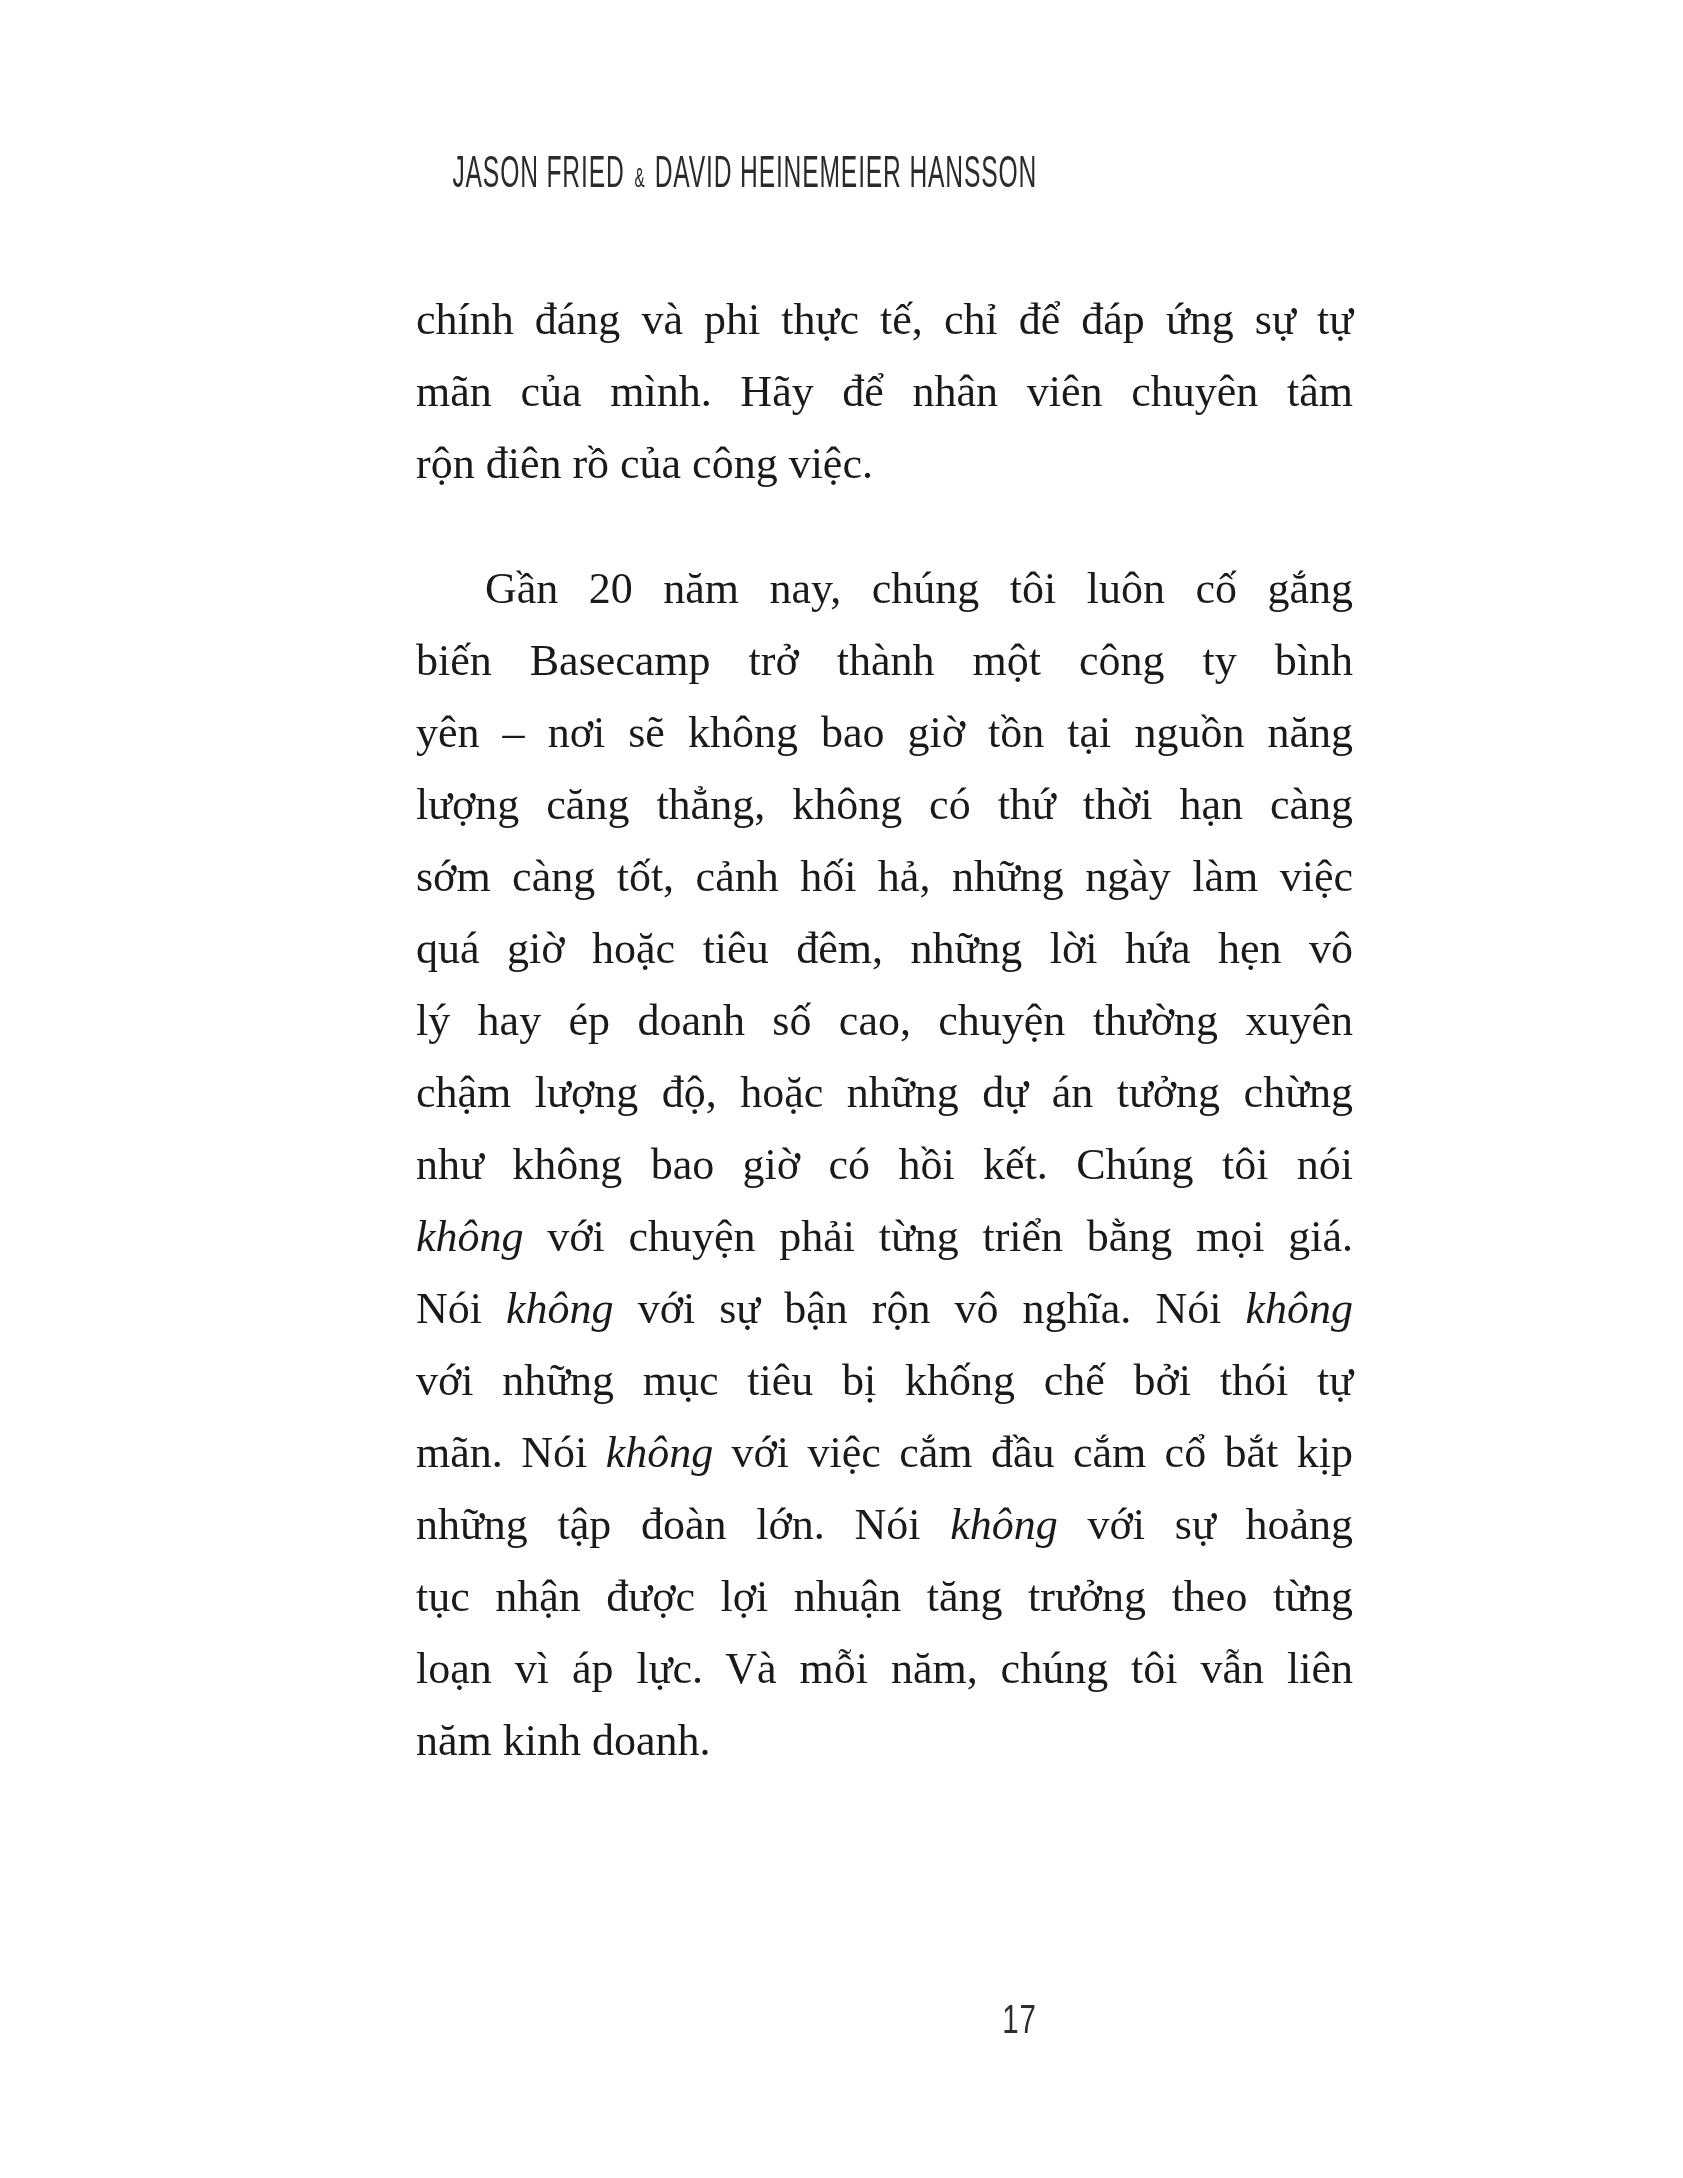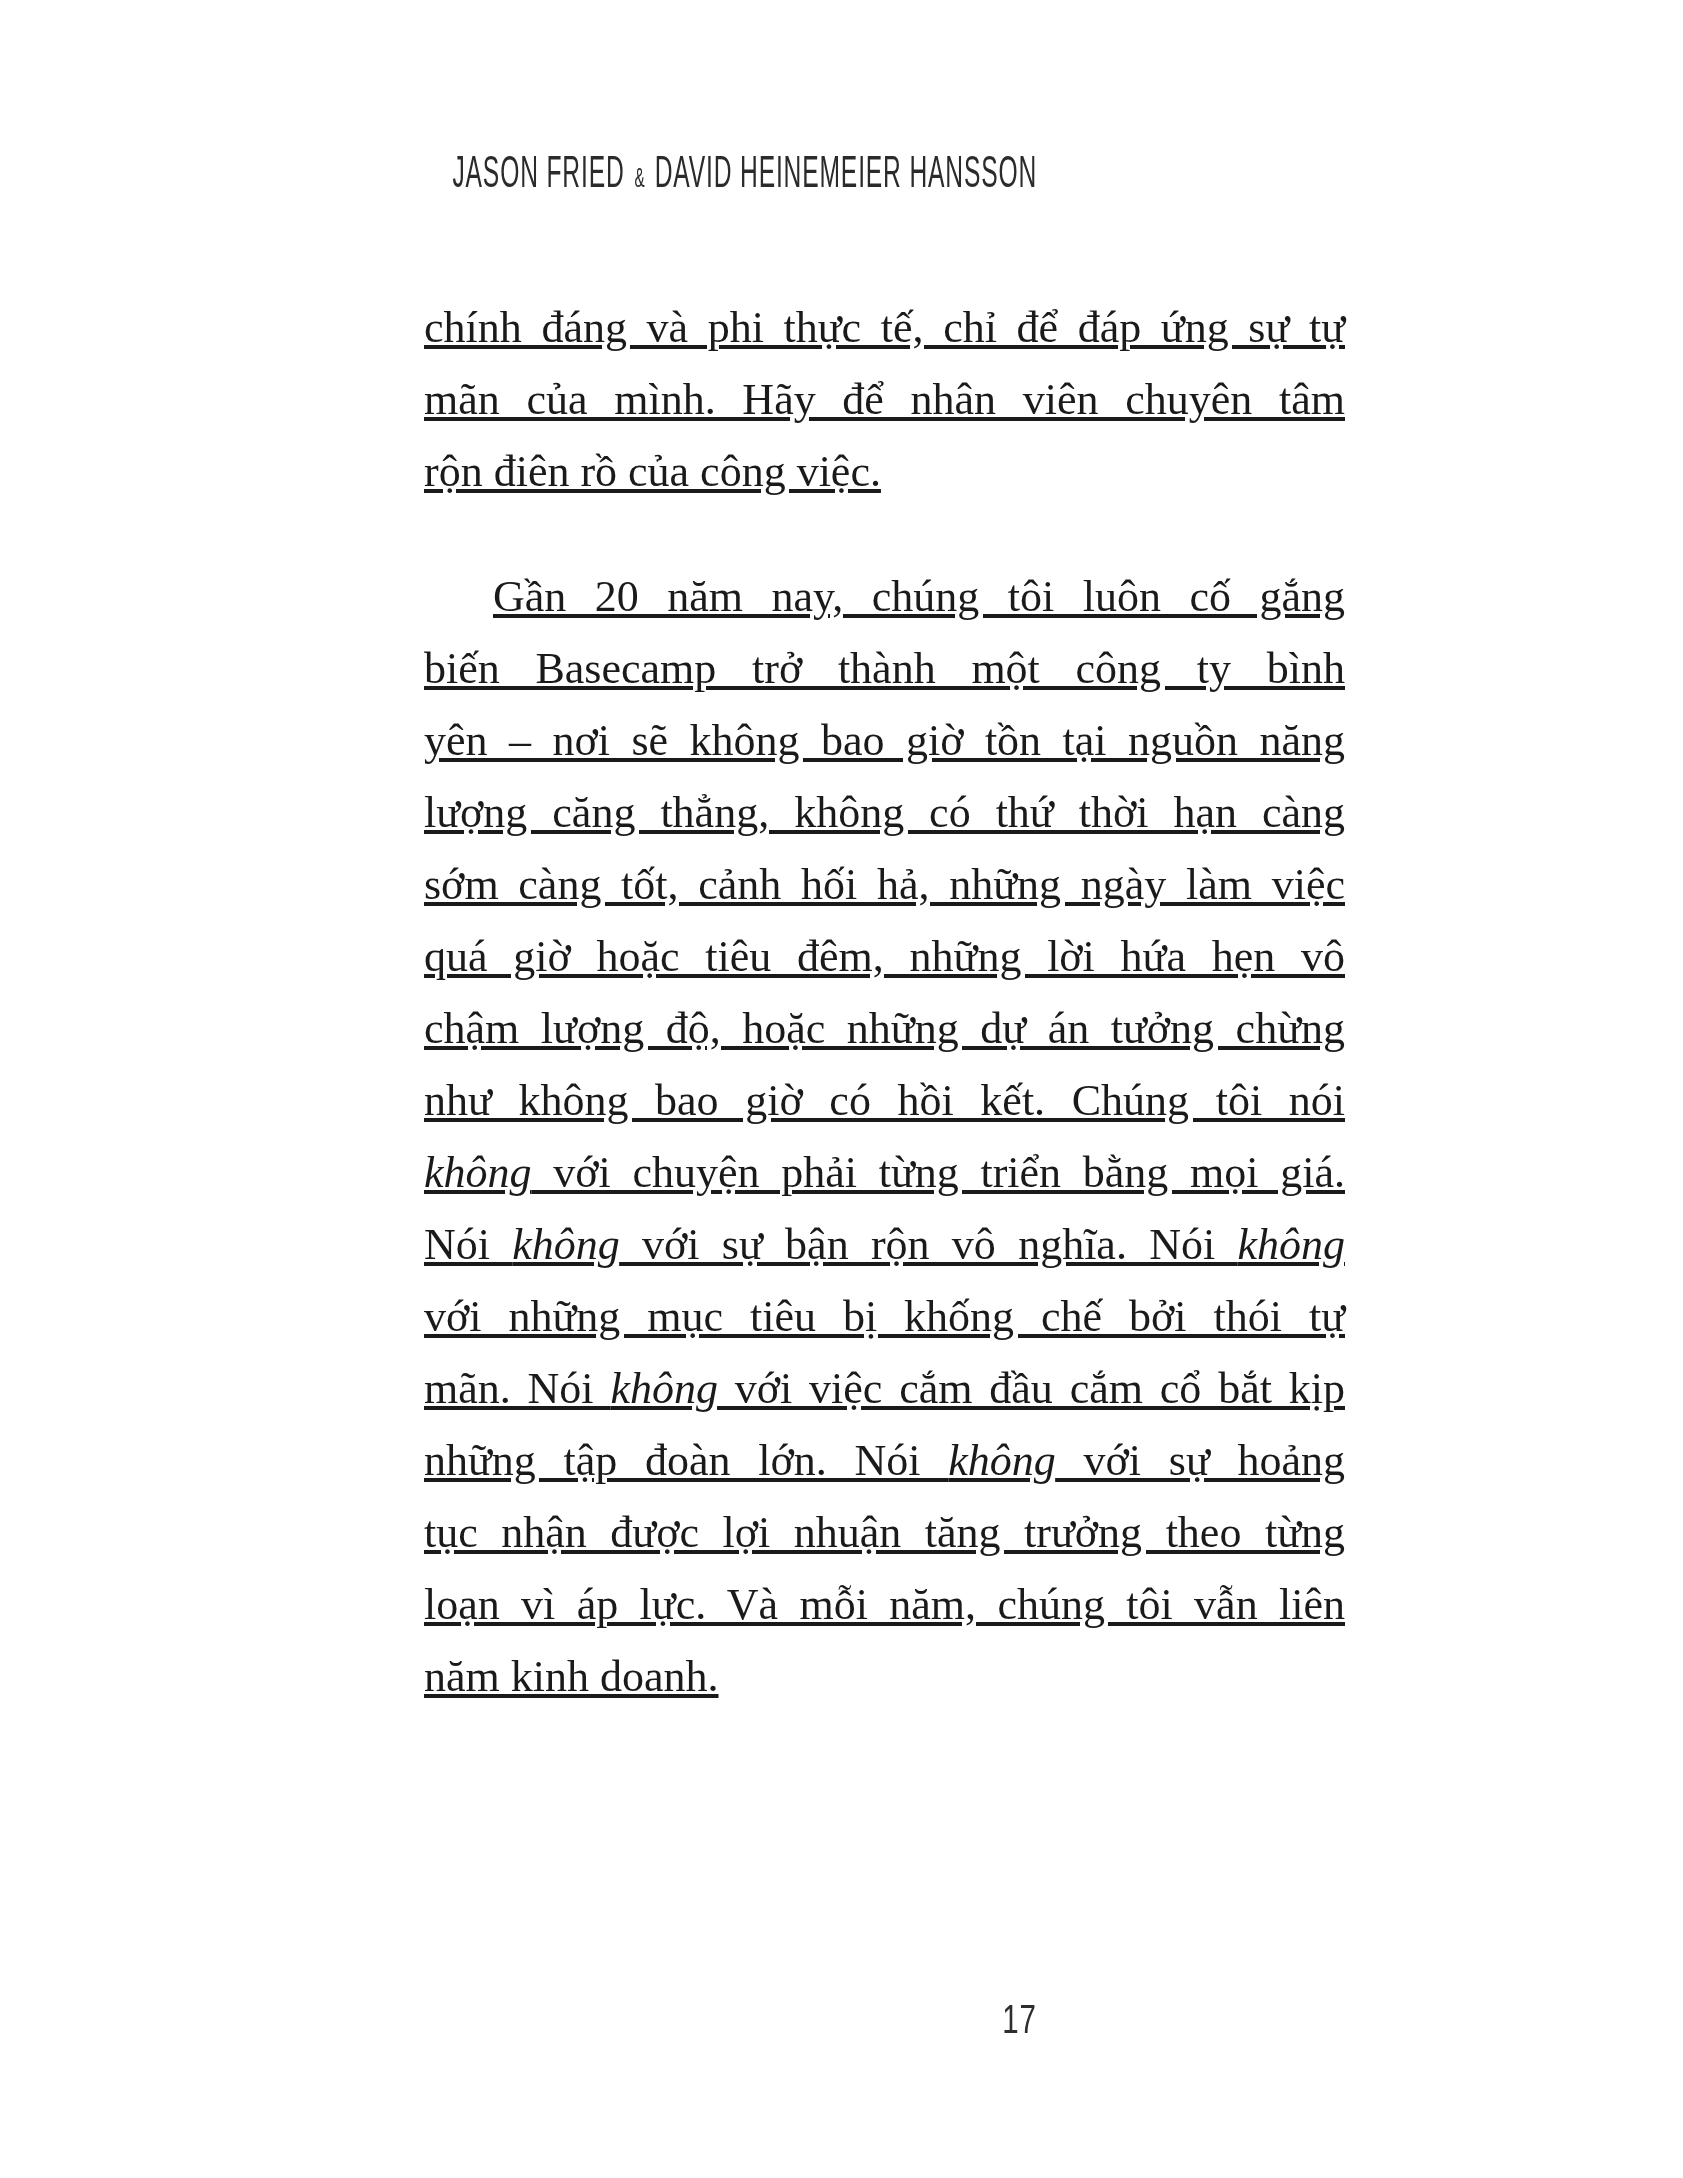--- a/index.html
+++ b/index.html
@@ -39,21 +39,21 @@
   }
   
   .body-text{
     position:absolute;
     left:416px;
     top:284px;
     width:937px;
     color:var(--ink);
     font-size:44px;
   }
-  .paragraph{margin:8px;text-decoration:underline;}
+  .paragraph{margin:0;}
   .paragraph + .paragraph{margin-top:53px;}
   .line{
     line-height:72px;
     text-align:justify;
     text-align-last:justify;
     white-space:normal;
   }
   .line.last{
     text-align-last:left;
   }
@@ -93,20 +93,21 @@
         <div class="line"><span>mãn của mình. Hãy để nhân viên chuyên tâm</span></div>
         <div class="line last"><span>rộn điên rồ của công việc.</span></div>
       </div>
       <div class="paragraph">
         <div class="line indent"><span>Gần 20 năm nay, chúng tôi luôn cố gắng</span></div>
         <div class="line"><span>biến Basecamp trở thành một công ty bình</span></div>
         <div class="line"><span>yên – nơi sẽ không bao giờ tồn tại nguồn năng</span></div>
         <div class="line"><span>lượng căng thẳng, không có thứ thời hạn càng</span></div>
         <div class="line"><span>sớm càng tốt, cảnh hối hả, những ngày làm việc</span></div>
         <div class="line"><span>quá giờ hoặc tiêu đêm, những lời hứa hẹn vô</span></div>
+        <div class="line"><span>lý hay ép doanh số cao, chuyện thường xuyên</span></div>
         <div class="line"><span>chậm lượng độ, hoặc những dự án tưởng chừng</span></div>
         <div class="line"><span>như không bao giờ có hồi kết. Chúng tôi nói</span></div>
         <div class="line"><span class="italic">không</span><span> với chuyện phải từng triển bằng mọi giá.</span></div>
         <div class="line"><span>Nói </span><span class="italic">không</span><span> với sự bận rộn vô nghĩa. Nói </span><span class="italic">không</span></div>
         <div class="line"><span>với những mục tiêu bị khống chế bởi thói tự</span></div>
         <div class="line"><span>mãn. Nói </span><span class="italic">không</span><span> với việc cắm đầu cắm cổ bắt kịp</span></div>
         <div class="line"><span>những tập đoàn lớn. Nói </span><span class="italic">không</span><span> với sự hoảng</span></div>
         <div class="line"><span>tục nhận được lợi nhuận tăng trưởng theo từng</span></div>
         <div class="line"><span>loạn vì áp lực. Và mỗi năm, chúng tôi vẫn liên</span></div>
         <div class="line last"><span>năm kinh doanh.</span></div>

